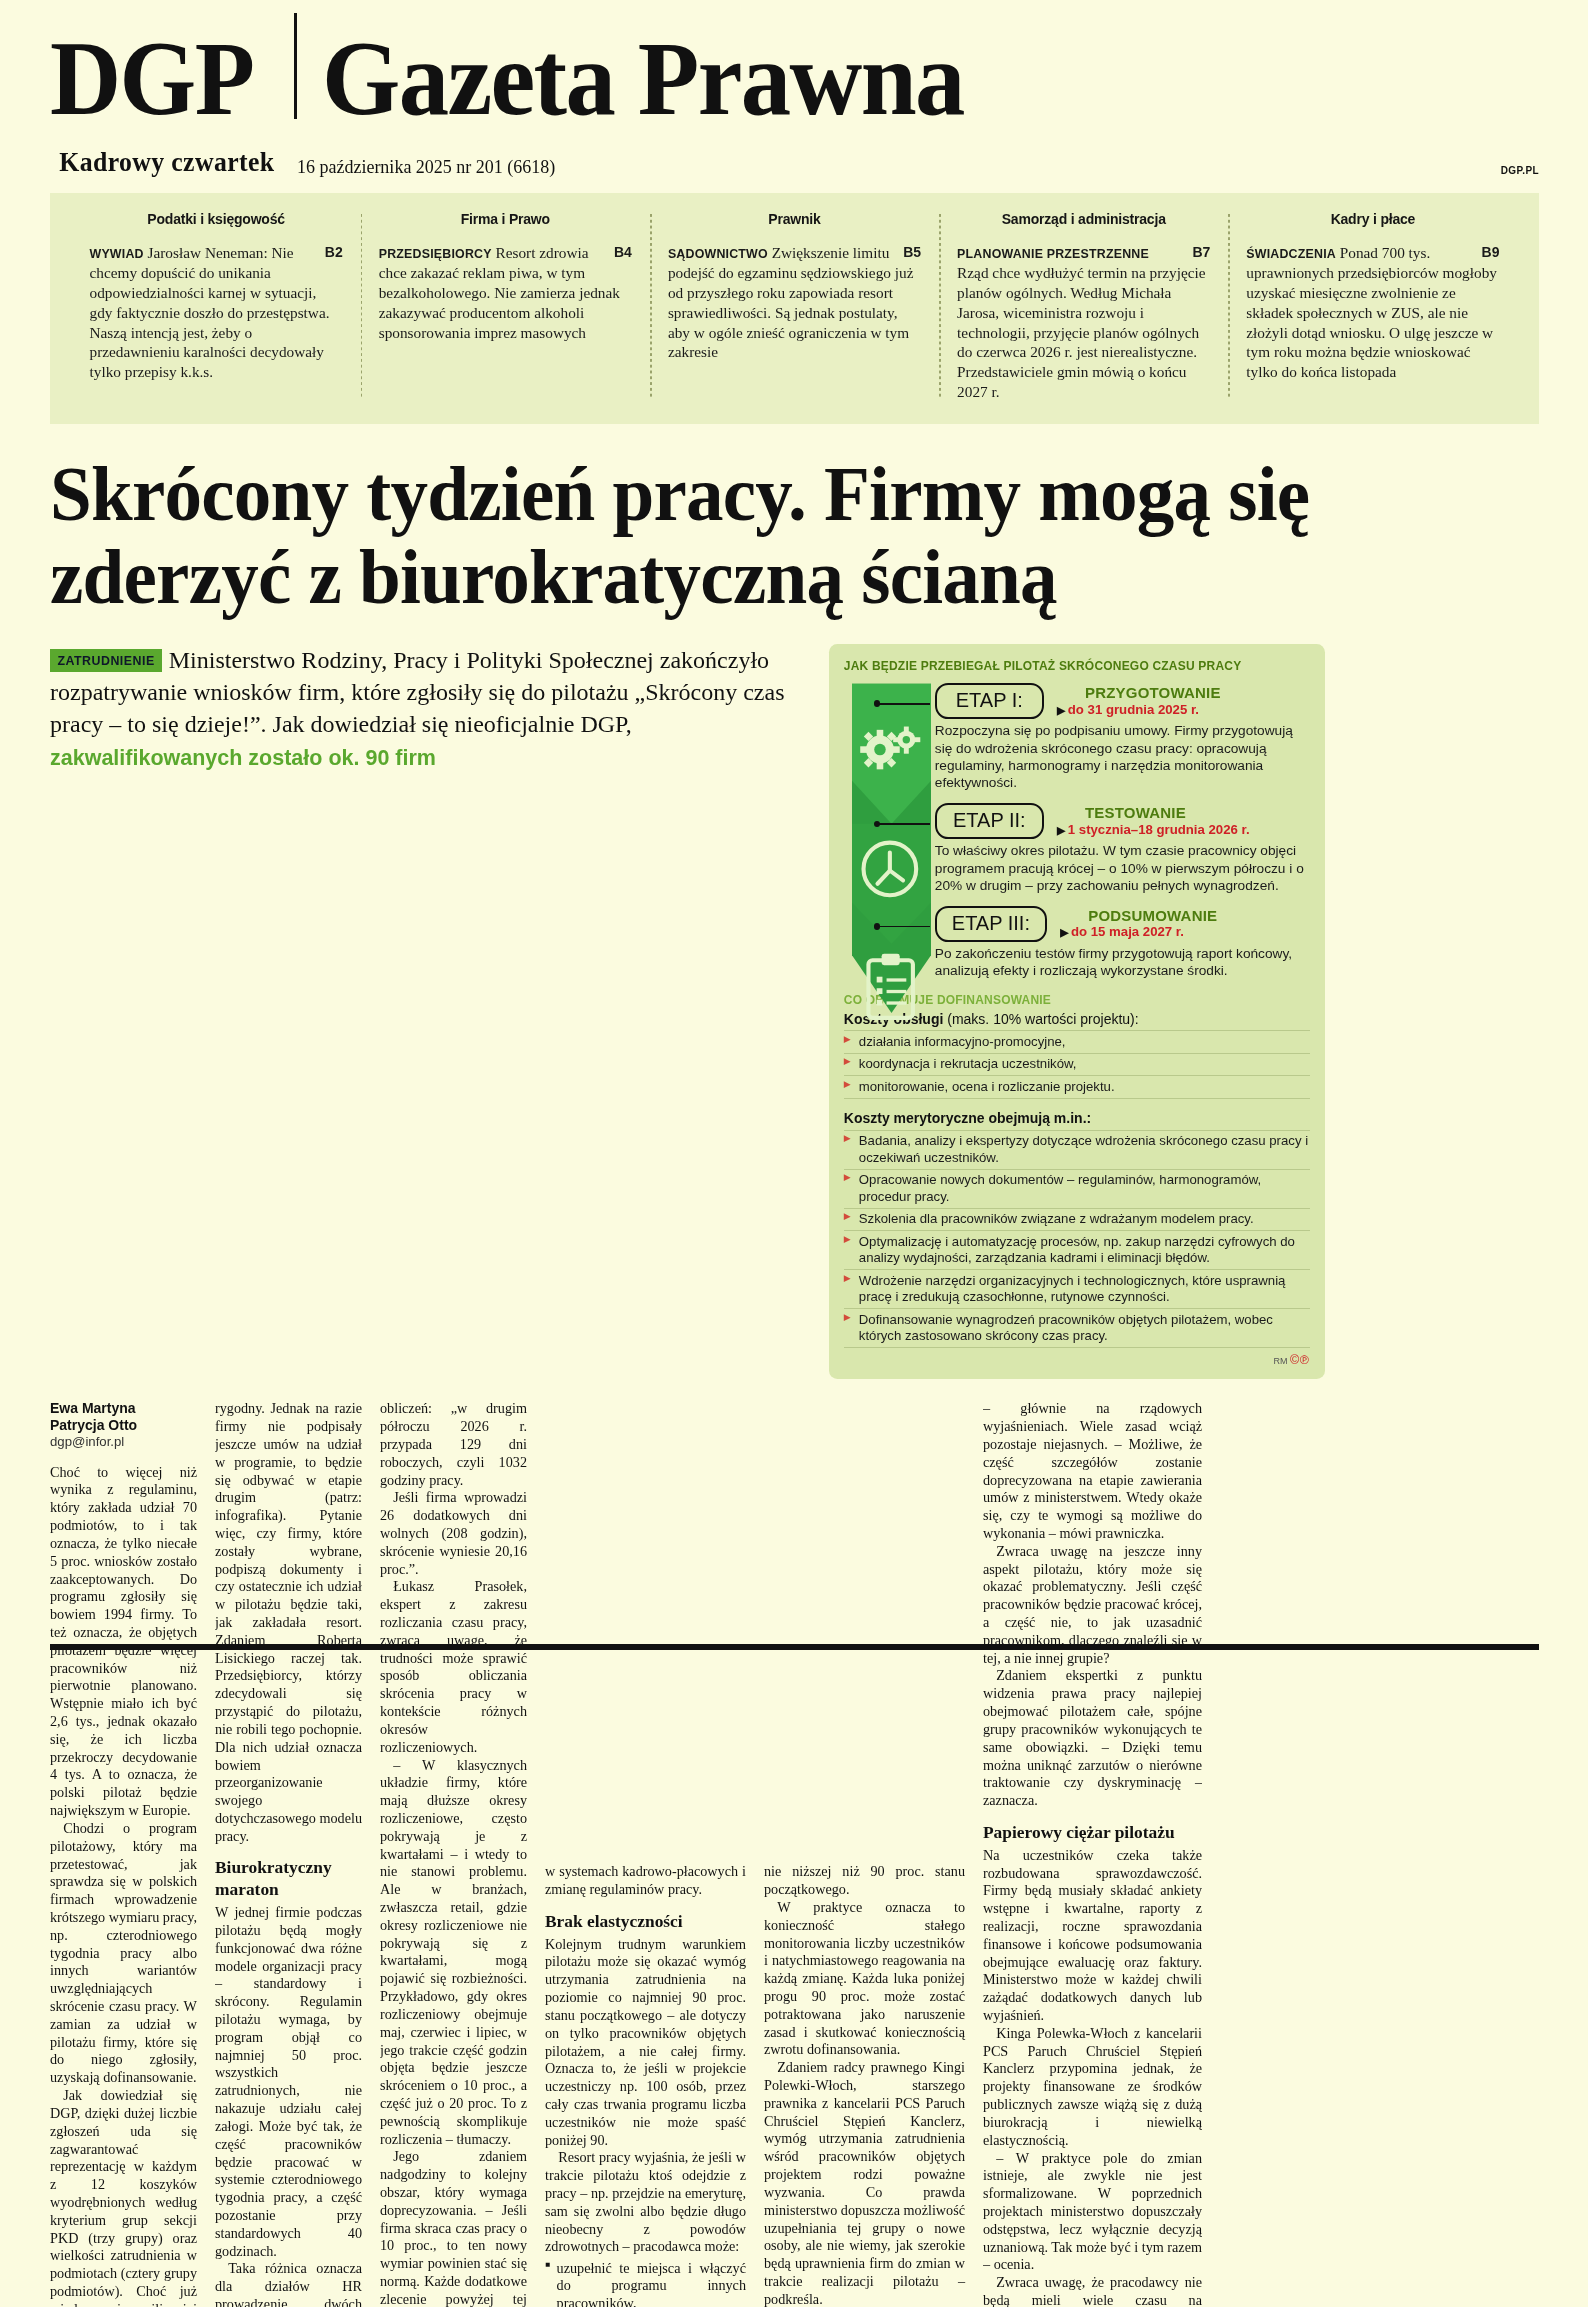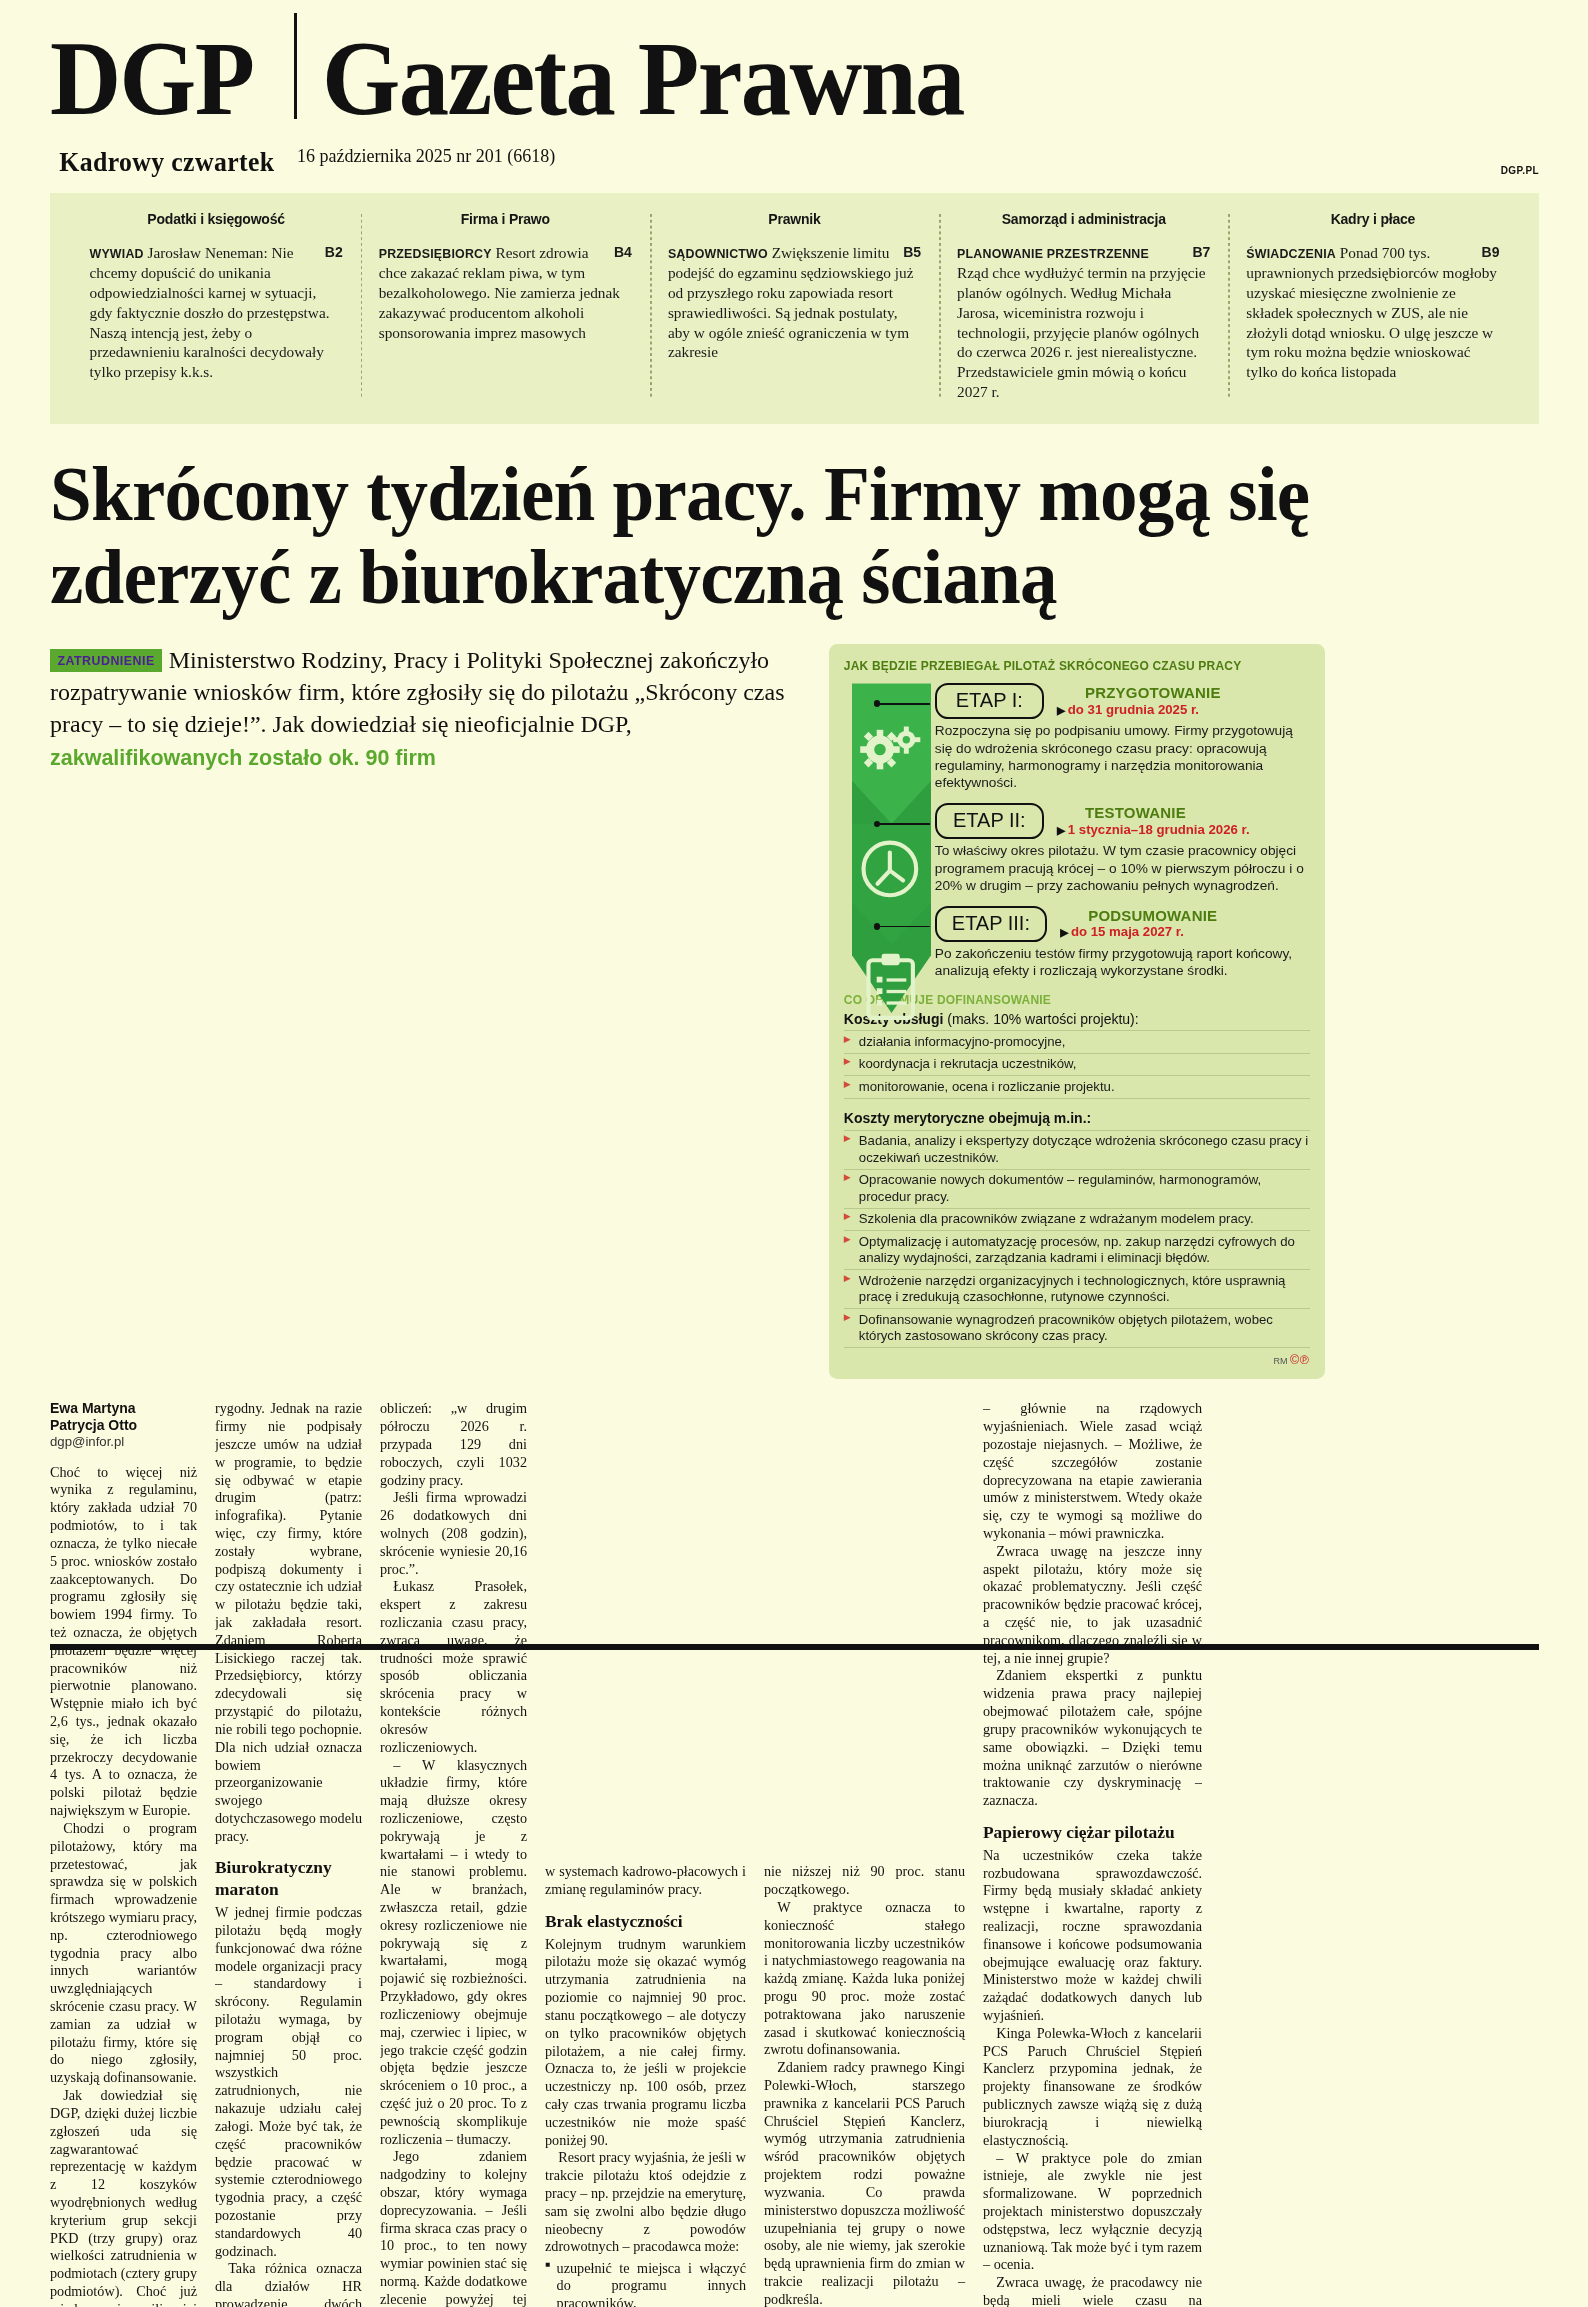--- a/index.html
+++ b/index.html
@@ -21,21 +21,21 @@
     font-weight: 700; font-size: 106px; line-height: 0.86;
     letter-spacing: -1.7px; transform: scaleX(0.93); transform-origin: left bottom;
   }
   .logo-divider { width: 3.3px; background:#111; height: 106px; margin: 0 25px 5px 25px; }
   .logo-gp {
     font-family: "Liberation Serif", serif;
     font-weight: 700; font-size: 106px; line-height: 0.86;
     letter-spacing: -1.7px; transform: scaleX(0.95); transform-origin: left bottom;
   }
 
-  .sub-bar { display:flex; align-items: flex-start; padding-top: 21.5px; position: relative; }
+  .sub-bar { display:flex; align-items: flex-end; padding-top: 21.5px; position: relative; }
   .kicker-title {
     font-family: "Liberation Serif", serif; font-weight: 700;
     font-size: 28px; letter-spacing: 0.4px; transform: scaleX(0.92);
     transform-origin: left baseline;
   }
   .issue-line { font-size: 18px; margin-left: 13.2px; font-family:"Liberation Serif", serif; }
   .dgp-pl {
     position:absolute; right: 0; bottom: 1.7px;
     font-family:"Liberation Sans", sans-serif; font-weight:700;
     font-size: 10px; letter-spacing: 0.4px; color:#111;
@@ -79,21 +79,21 @@
     width: 105%;
   }
 
   
   .lead-row { display:flex; margin-top: 25px; gap: 21.5px; }
   .lead-left { width: 749px; }
   .lead-text {
     font-family:"Liberation Serif", serif; font-size: 24px; line-height: 1.34;
   }
   .badge {
-    display:inline-block; background:#5aa82e; color:#4c1d95;
+    display:inline-block; background:#5aa82e; color:#0f172a;
     font-family:"Liberation Sans", sans-serif; font-weight:700;
     font-size: 12.4px; letter-spacing:0.5px; padding: 3.3px 7.4px 2.5px 7.4px;
     vertical-align: 3.3px; margin-right: 6.6px;
   }
   .lead-green {
     color:#5aa82e; font-family:"Liberation Sans", sans-serif; font-weight:700;
     font-size: 21.5px; display:block; margin-top: 3.3px;
   }
 
   

